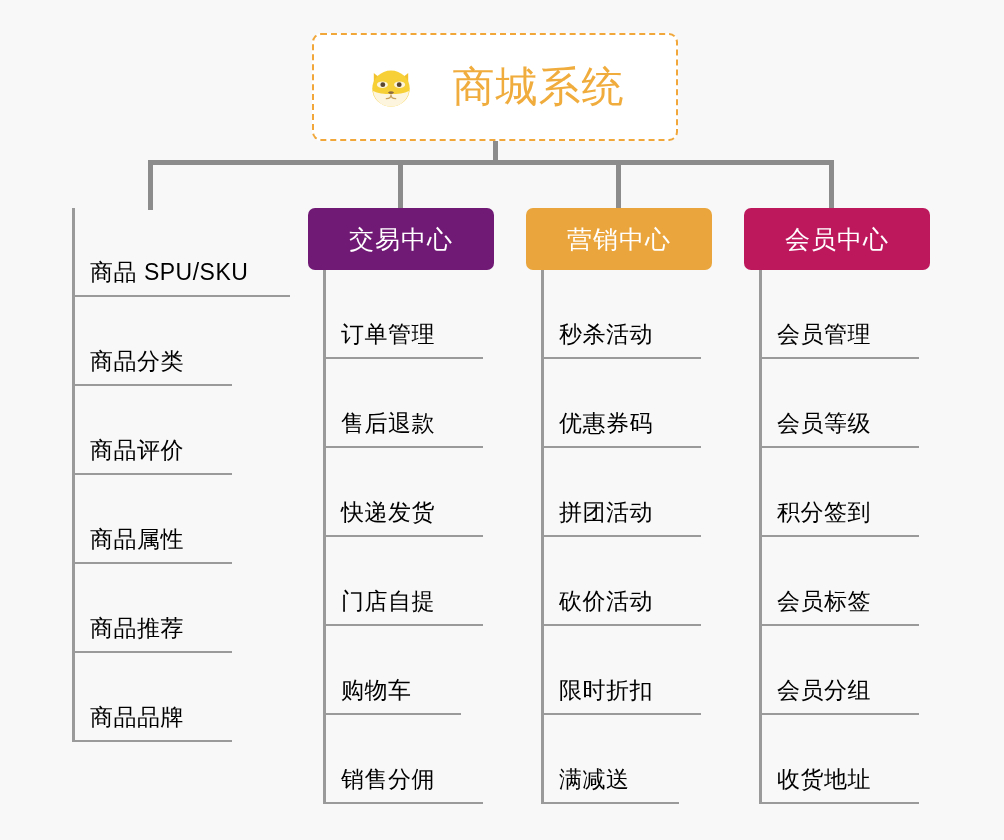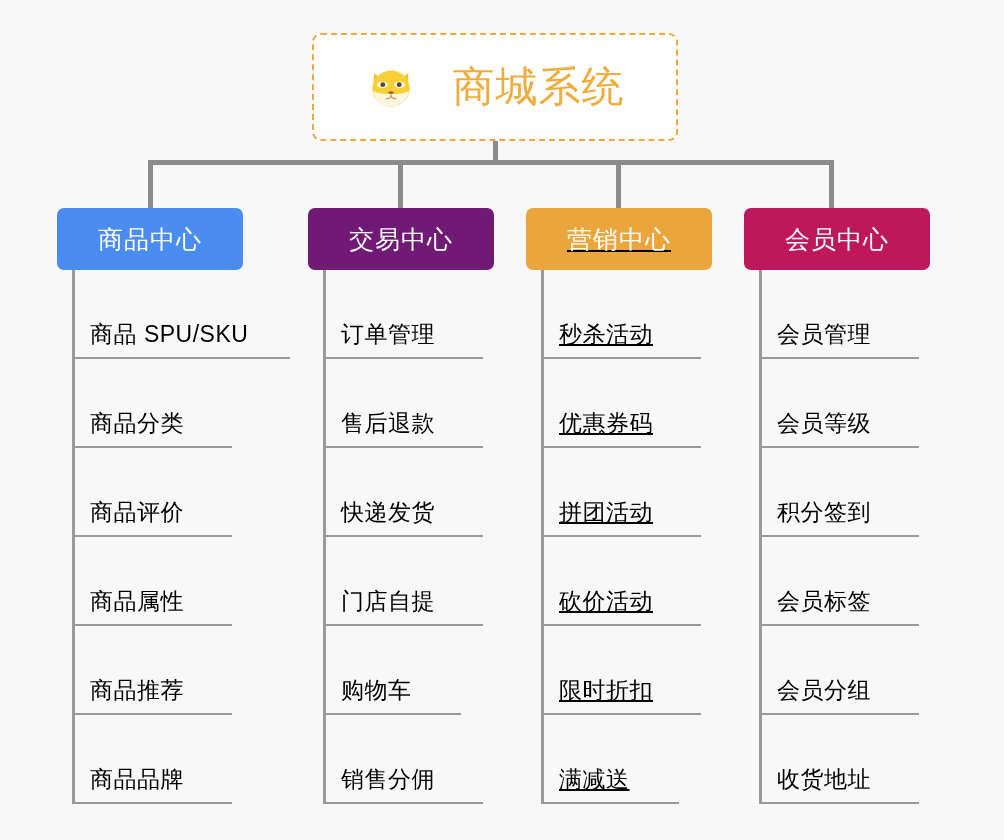--- a/index.html
+++ b/index.html
@@ -78,21 +78,21 @@
   .conn-drop.d3 { left: 616px; }
   .conn-drop.d4 { left: 829px; }
 
   
   .column {
     position: absolute;
     top: 208px;
   }
   .col-1 { left: 57px;  width: 186px; }
   .col-2 { left: 308px; width: 186px; }
-  .col-3 { left: 526px; width: 186px; text-decoration: underline; }
+  .col-3 { left: 526px; width: 186px; }
   .col-4 { left: 744px; width: 186px; }
 
   .col-header {
     height: 62px;
     border-radius: 7px;
     display: flex;
     align-items: center;
     justify-content: center;
     color: #ffffff;
     font-size: 25px;
@@ -170,21 +170,20 @@
   </div>
 
   <div class="conn conn-stem"></div>
   <div class="conn conn-bus"></div>
   <div class="conn conn-drop d1"></div>
   <div class="conn conn-drop d2"></div>
   <div class="conn conn-drop d3"></div>
   <div class="conn conn-drop d4"></div>
 
   <div class="column col-1">
-    <div class="col-header" style="background:#4a8cf0">商品中心</div>
     <div class="col-items">
       <div class="item wide">
           <span class="item-label">商品 SPU/SKU</span>
         </div>
       <div class="item narrow">
           <span class="item-label">商品分类</span>
         </div>
       <div class="item narrow">
           <span class="item-label">商品评价</span>
         </div>

